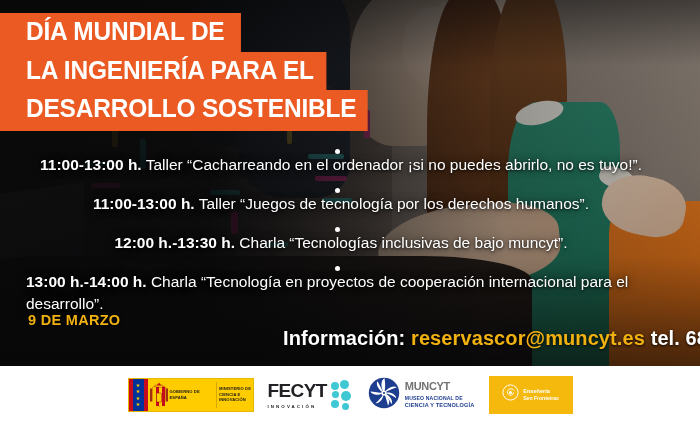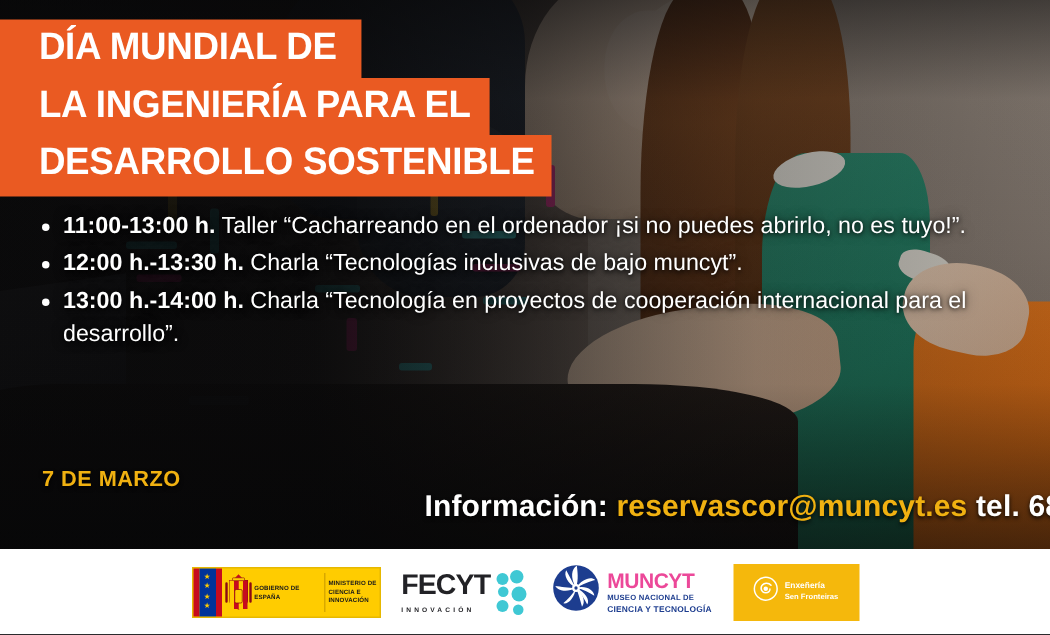--- a/index.html
+++ b/index.html
@@ -157,25 +157,26 @@
   .title-line.l2 { padding-right:13px; }
   .title-line.l3 { padding-right:12px; padding-bottom:9px; }
 
   
   .list {
     position:absolute; left:26px; top:140px; z-index:6;
     width:630px;
     color:#ffffff;
   }
   .li {
-    display:flex; align-items:flex-start;
+    display:flex; align-items:center;
     font-size:15.5px;
     line-height:1.42;
     margin-bottom:3px;
     text-shadow:0 1px 3px rgba(0,0,0,.85), 0 0 8px rgba(0,0,0,.6);
+    flex-direction:column;
   }
   .dot {
     flex:0 0 auto;
     width:5px; height:5px; border-radius:50%;
     background:#ffffff;
     margin:9px 9px 0 2px;
   }
   .li-text { flex:1 1 auto; }
   .li-time { font-weight:bold; }
   .li-body { font-weight:normal; }
@@ -255,21 +256,21 @@
     font-size:4.4px; font-weight:bold; color:#222226; letter-spacing:2.1px;
     margin-top:4px;
   }
   .fecyt-dots { position:relative; width:23px; height:30px; }
   .fecyt-dots i { position:absolute; background:#3fc8d4; border-radius:50%; display:block; }
 
   
   .logo-muncyt { display:flex; align-items:center; gap:5px; height:34px; }
   .muncyt-txt { display:flex; flex-direction:column; justify-content:center; }
   .muncyt-main {
-    font-size:14px; font-weight:bold; color:#ec4899; letter-spacing:-0.3px; line-height:1;
+    font-size:11px; font-weight:bold; color:#737373; letter-spacing:-0.3px; line-height:1;
   }
   .muncyt-s1 {
     font-size:5.1px; font-weight:bold; color:#1d3d8f; letter-spacing:.15px; margin-top:2.5px;
   }
   .muncyt-s2 {
     font-size:5.6px; font-weight:bold; color:#1d3d8f; letter-spacing:.15px; margin-top:1.5px;
   }
 
   
   .logo-esf {
@@ -331,39 +332,45 @@
 
   <div class="list">
 
     <div class="li">
       <span class="dot"></span>
       <span class="li-text">
         <span class="li-time">11:00-13:00 h.</span><span class="li-body"> Taller “Cacharreando en el ordenador ¡si no puedes abrirlo, no es tuyo!”.</span>
       </span>
     </div>
 
+    <div class="li">
+      <span class="dot"></span>
+      <span class="li-text">
+        <span class="li-time">11:00-13:00 h.</span><span class="li-body"> Taller “Juegos de tecnología por los derechos humanos”.</span>
+      </span>
+    </div>
 
     <div class="li">
       <span class="dot"></span>
       <span class="li-text">
         <span class="li-time">12:00 h.-13:30 h.</span><span class="li-body"> Charla “Tecnologías inclusivas de bajo muncyt”.</span>
       </span>
     </div>
 
     <div class="li">
       <span class="dot"></span>
       <span class="li-text">
         <span class="li-time">13:00 h.-14:00 h.</span><span class="li-body"> Charla “Tecnología en proyectos de cooperación internacional para el desarrollo”.</span>
       </span>
     </div>
 
   </div>
 
   <div class="datebox">
-    <div class="date">7 DE MARZO</div>
+    <div class="date">9 DE MARZO</div>
   </div>
 
   <div class="infoline">
     <span>Información:</span>
     <span class="mail">reservascor@muncyt.es</span>
     <span>tel. 689 578 727</span>
   </div>
 
   <div class="footer">
 

